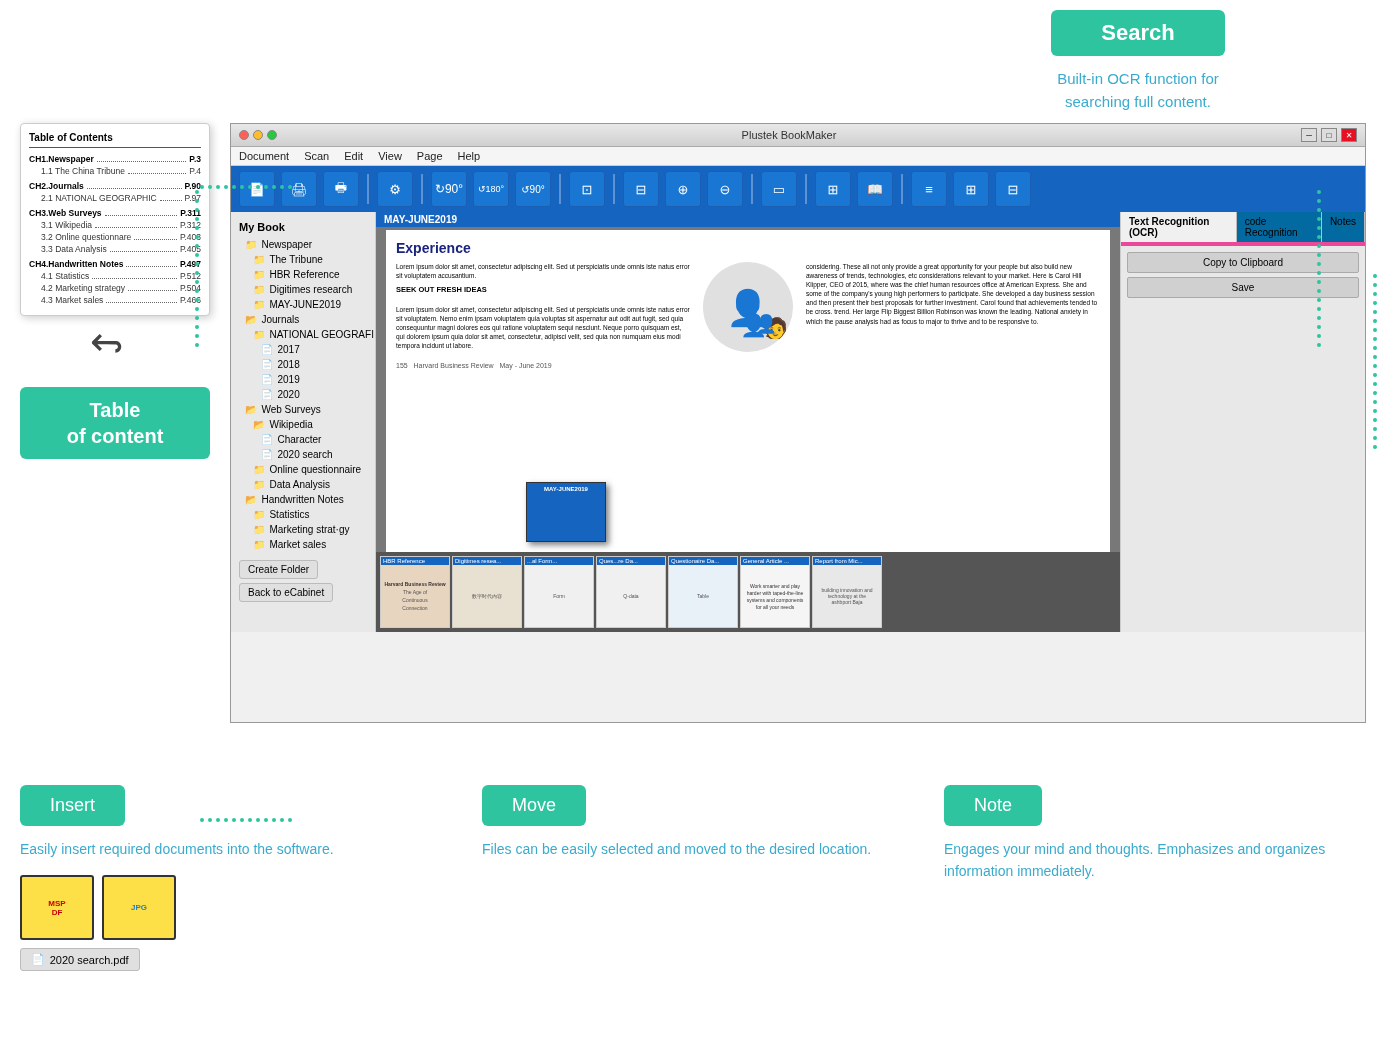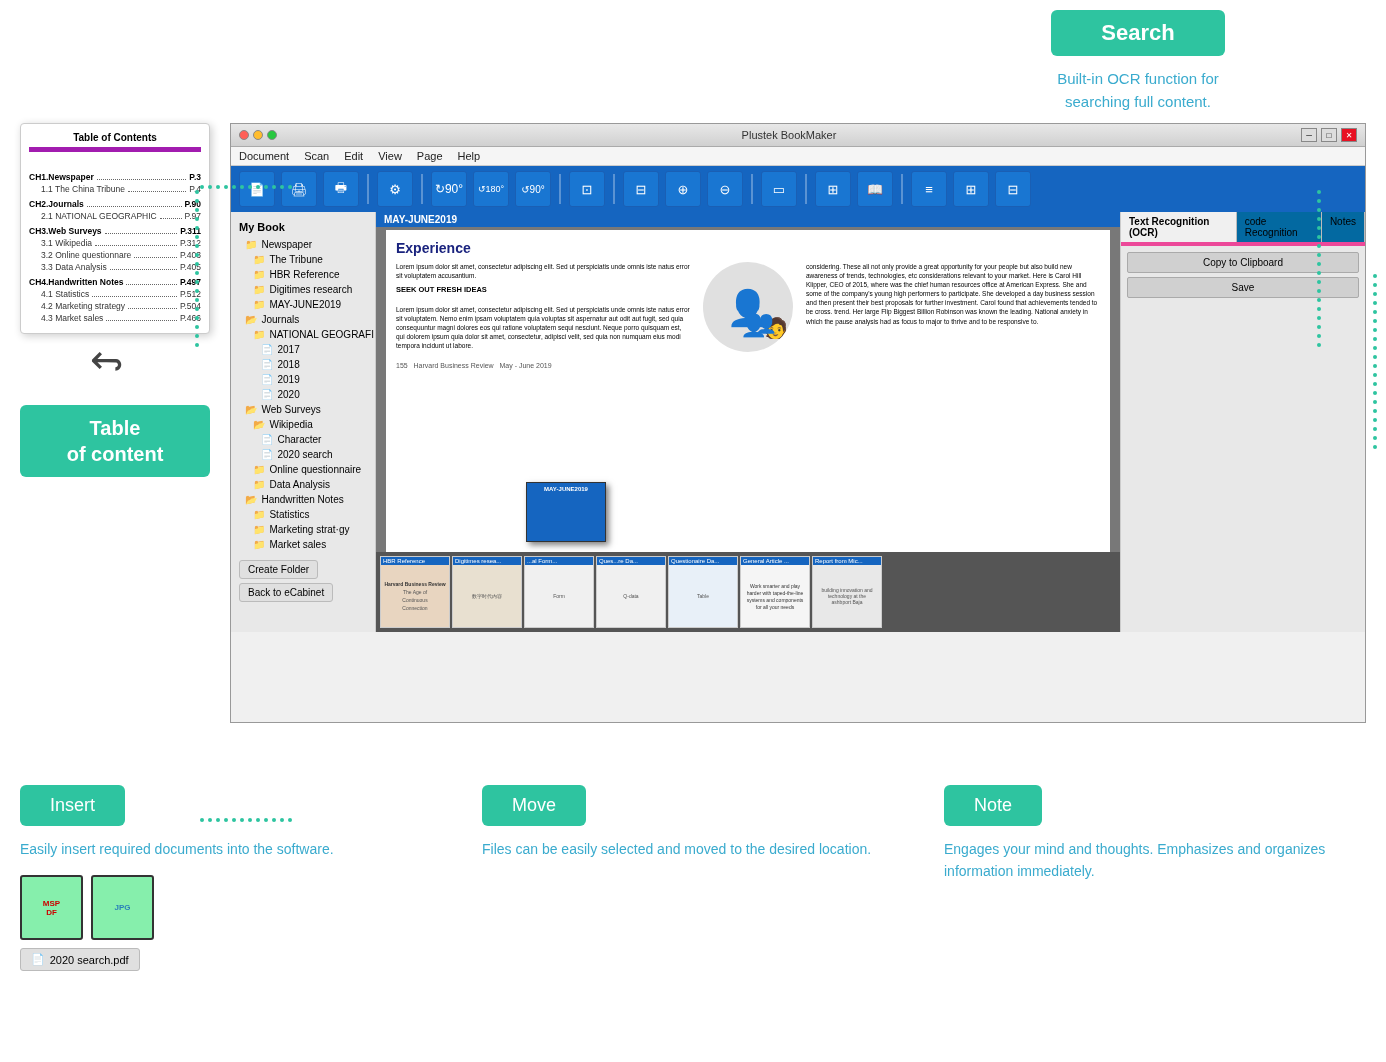--- a/index.html
+++ b/index.html
@@ -57,25 +57,24 @@
     }
     .toc-card {
       background: white;
       border: 1px solid #ccc;
       border-radius: 4px;
       padding: 8px;
       font-size: 9px;
       box-shadow: 2px 2px 8px rgba(0,0,0,0.2);
     }
     .toc-title {
-      text-align: center;
       font-weight: bold;
       font-size: 10px;
-      margin-bottom: 20px;
-      border-bottom: 5px solid #a21caf;
+      margin-bottom: 6px;
+      border-bottom: 1px solid #a21caf;
       padding-bottom: 4px;
     }
     .toc-item {
       display: flex;
       justify-content: space-between;
       margin: 2px 0;
       font-size: 8.5px;
     }
     .toc-item.chapter {
       font-weight: bold;
@@ -424,30 +423,30 @@
       flex-direction: column;
       align-items: flex-start;
     }
     .insert-icons {
       display: flex;
       gap: 8px;
       align-items: center;
       margin-top: 15px;
     }
     .file-thumb {
-      width: 63px;
+      width: 74px;
       height: 65px;
       border: 2px solid #333;
       border-radius: 3px;
       display: flex;
       align-items: center;
       justify-content: center;
       font-size: 9px;
       font-weight: bold;
-      background: #86efac;
+      background: #fde047;
       flex-direction: column;
     }
     .file-thumb.mspdf { color: #c0392b; }
     .file-thumb.jpg { color: #2980b9; }
     .file-pdf-label {
       margin-top: 8px;
       background: #e0e0e0;
       border: 1px solid #bbb;
       border-radius: 3px;
       padding: 4px 10px;

